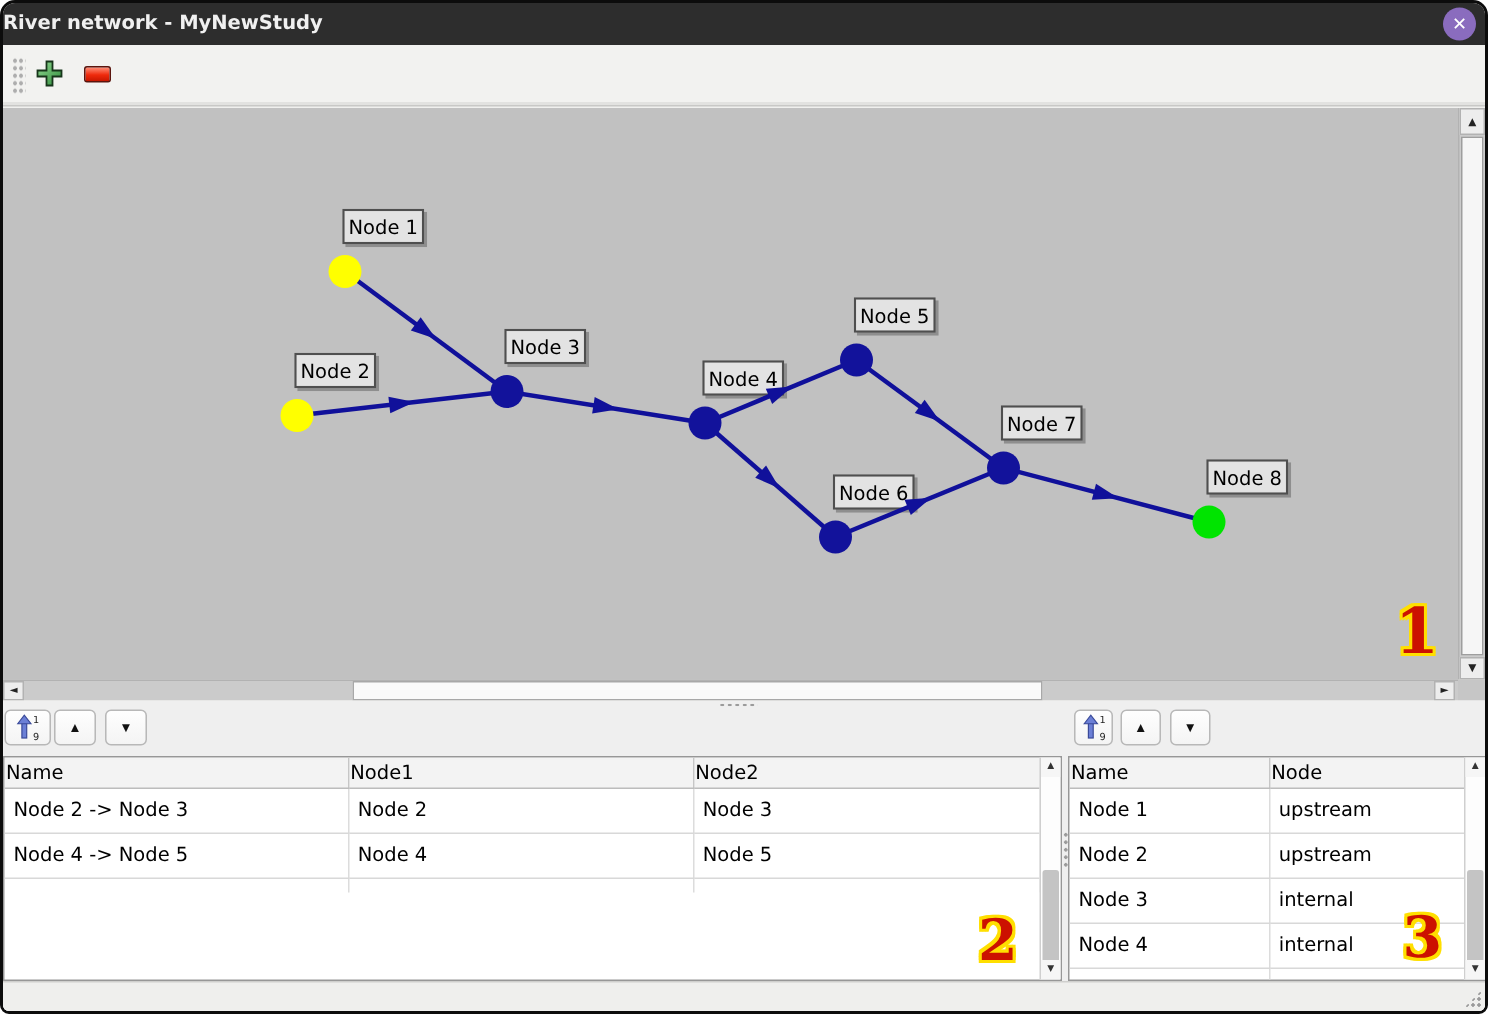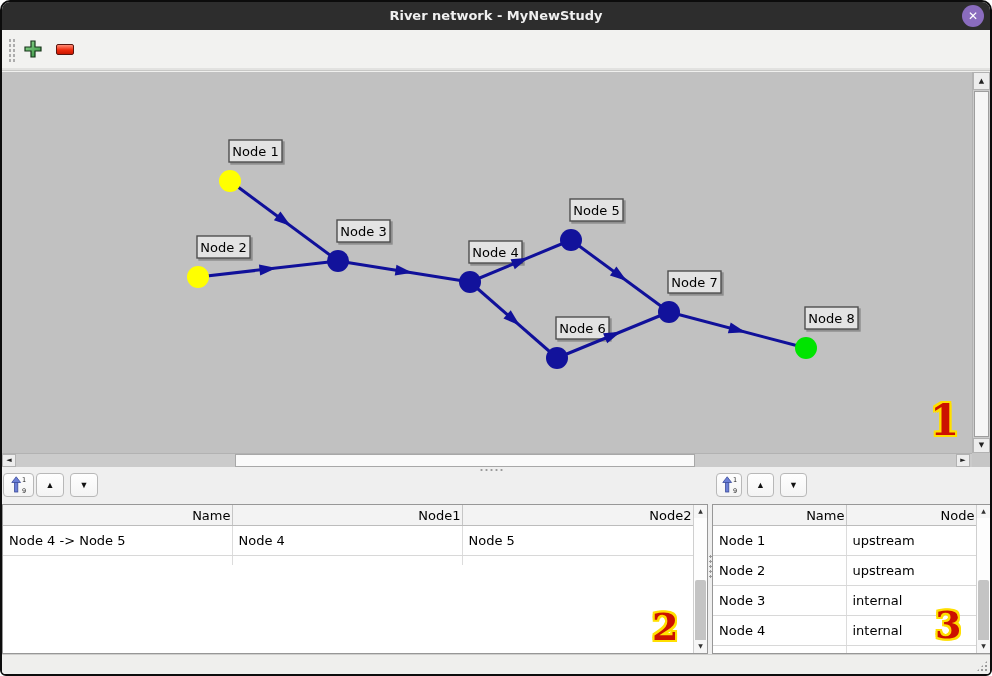--- a/index.html
+++ b/index.html
@@ -1,20 +1,20 @@
 <!DOCTYPE html>
 <html><head>
 <meta charset="utf-8">
 <style>
   html,body{margin:0;padding:0;background:#fff;font-family:"DejaVu Sans","Liberation Sans",sans-serif;}
   .window{position:relative;width:992px;height:676px;box-sizing:border-box;border:2px solid #0c0c0c;
           border-radius:10px 10px 6px 6px;overflow:hidden;background:#f0f0ee;}
   
   .titlebar{position:absolute;left:0;top:0;width:988px;height:28px;background:#2d2d2d;}
-  .title{display:block;text-align:center;line-height:28px;font-size:13px;font-weight:bold;color:#f0f0f0;}
+  .title{display:block;text-align:left;line-height:28px;font-size:13px;font-weight:bold;color:#f0f0f0;}
   .closebtn{position:absolute;top:3px;right:6px;width:22px;height:22px;border-radius:50%;
             background:#8a6cbe;color:#fff;text-align:center;line-height:22px;font-size:12px;font-weight:bold;cursor:default;}
   
   .toolbar{position:absolute;left:0;top:28px;width:988px;height:40px;background:#f2f2f0;
            border-bottom:1px solid #c8c8c6;box-shadow:inset 0 -2px 0 #e2e2e0;}
   .tb-handle{position:absolute;left:6px;top:8px;width:9px;height:25px;
              background-image:radial-gradient(#adadad 1px,transparent 1.4px);background-size:4px 5px;}
   .tb-btn{position:absolute;top:6px;width:26px;height:26px;border:none;background:transparent;padding:0;
           display:flex;align-items:center;justify-content:center;}
   .tb-btn.add{left:18px;} .tb-btn.remove{left:50px;}
@@ -41,21 +41,21 @@
   .hsplit-dots{position:absolute;left:477px;top:466px;width:26px;height:4px;
                background-image:radial-gradient(#9a9a9a 1px,transparent 1.3px);background-size:5px 4px;}
   .pane-btn{position:absolute;top:471px;height:24px;background:linear-gradient(#fefefe,#f4f4f4);
             border:1px solid #b8b8b8;border-radius:4px;box-sizing:border-box;padding:0;
             display:flex;align-items:center;justify-content:center;font-size:9px;color:#111;}
   .arrow-glyph{font-size:9px;color:#111;}
   
   .tbl-wrap{position:absolute;top:502px;height:150px;background:#fff;border:1px solid #979797;box-sizing:border-box;overflow:hidden;}
   .tbl-wrap.left{left:0;width:706px;} .tbl-wrap.right{left:710px;width:279px;}
   table.grid{border-collapse:collapse;table-layout:fixed;font-size:13px;color:#000;}
-  table.grid th{height:18px;font-weight:normal;text-align:right;background:#f3f3f3;
+  table.grid th{height:18px;font-weight:normal;text-align:left;background:#f3f3f3;
                 border-right:1px solid #c6c6c6;border-bottom:1px solid #bcbcbc;overflow:hidden;white-space:nowrap;}
   table.grid td{height:29px;padding:0 0 0 6px;border-right:1px solid #dcdcdc;border-bottom:1px solid #d8d8d8;
                 overflow:hidden;white-space:nowrap;}
   table.grid tr.partial td{height:9px;border-bottom:none;}
   .tscroll{position:absolute;right:0;top:0;width:14px;height:148px;background:#fdfdfd;border-left:1px solid #cfcfcf;box-sizing:border-box;}
   .tscroll .sb-btn{position:absolute;left:0;width:13px;height:13px;background:#f6f6f6;text-align:center;font-size:6px;line-height:12px;color:#333;}
   .tscroll .up{top:0;} .tscroll .down{bottom:0;}
   .tscroll .thumb{position:absolute;left:1px;top:75px;width:11px;height:64px;background:#c4c4c4;border-radius:2px;}
   .vsplit-dots{position:absolute;left:706px;top:552px;width:5px;height:24px;
                background-image:radial-gradient(#9a9a9a 1px,transparent 1.3px);background-size:5px 5px;}
@@ -203,20 +203,25 @@
         </colgroup>
       <thead>
           <tr>
             <th>Name</th>
             <th>Node1</th>
             <th>Node2</th>
           </tr>
         </thead>
       <tbody>
           <tr>
+            <td>Node 2 -&gt; Node 3</td>
+            <td>Node 2</td>
+            <td>Node 3</td>
+          </tr>
+          <tr>
             <td>Node 4 -&gt; Node 5</td>
             <td>Node 4</td>
             <td>Node 5</td>
           </tr>
           <tr class="partial">
             <td></td>
             <td></td>
             <td></td>
           </tr>
         </tbody>

